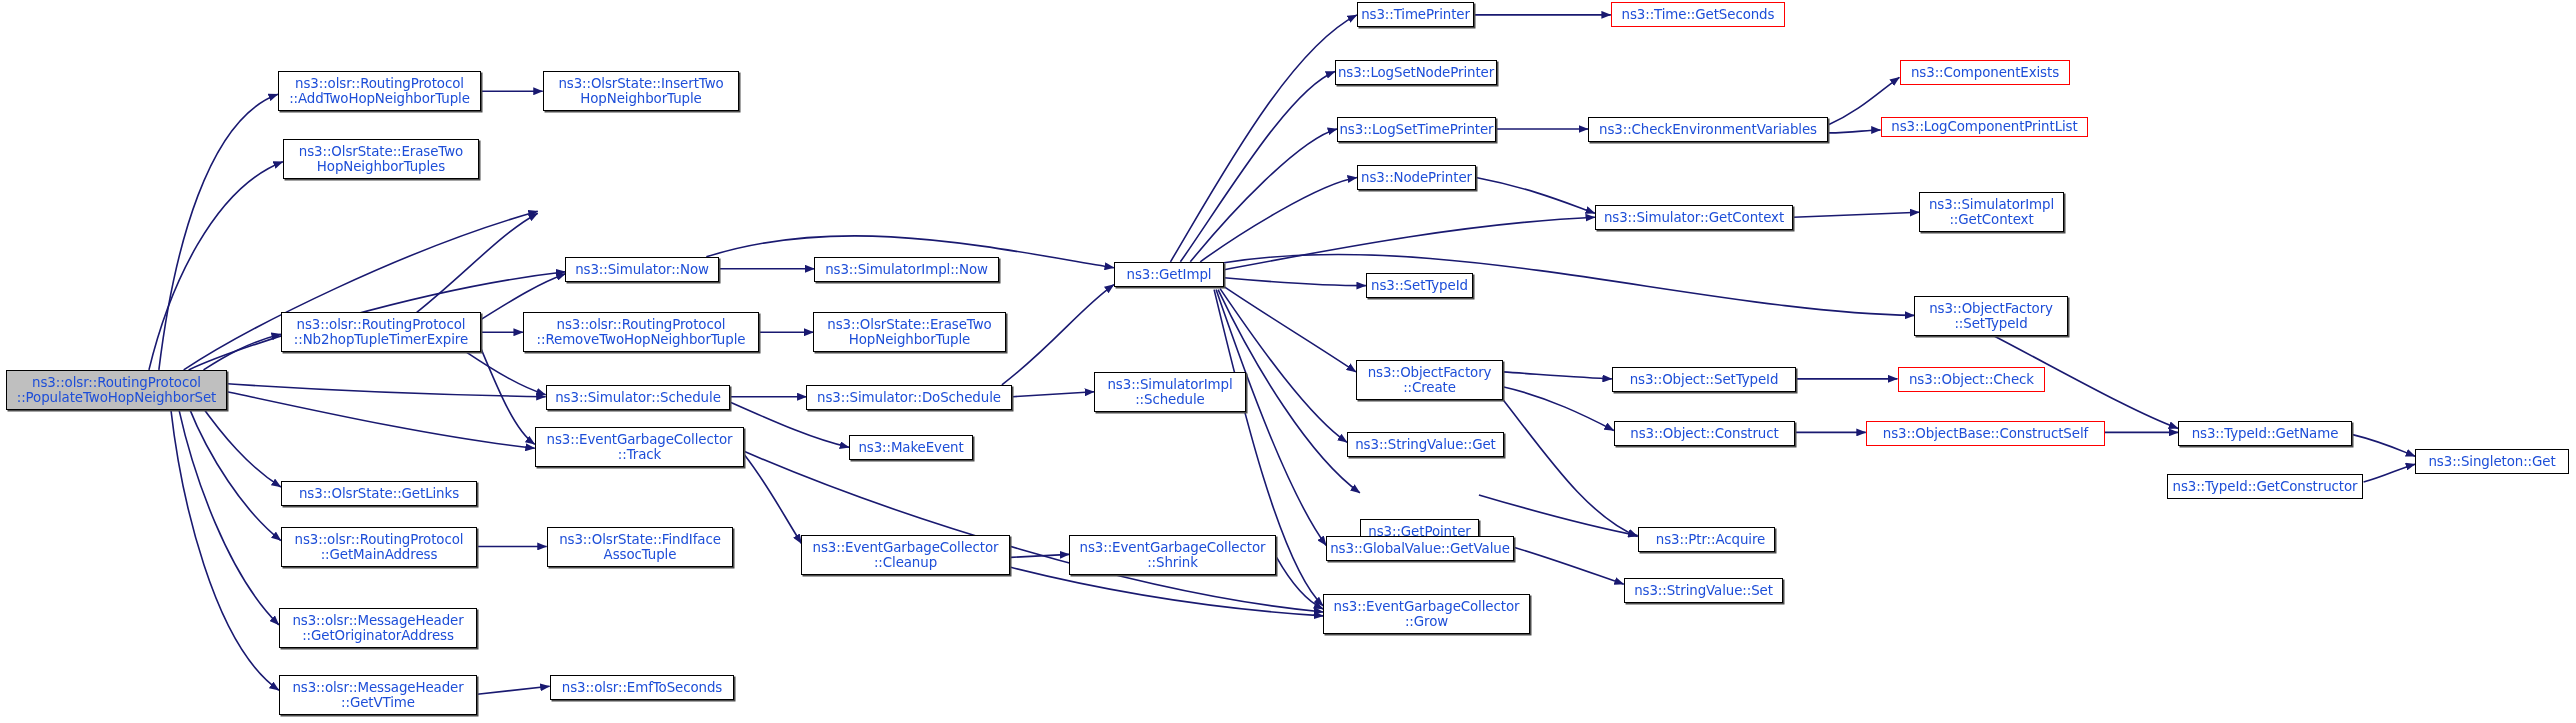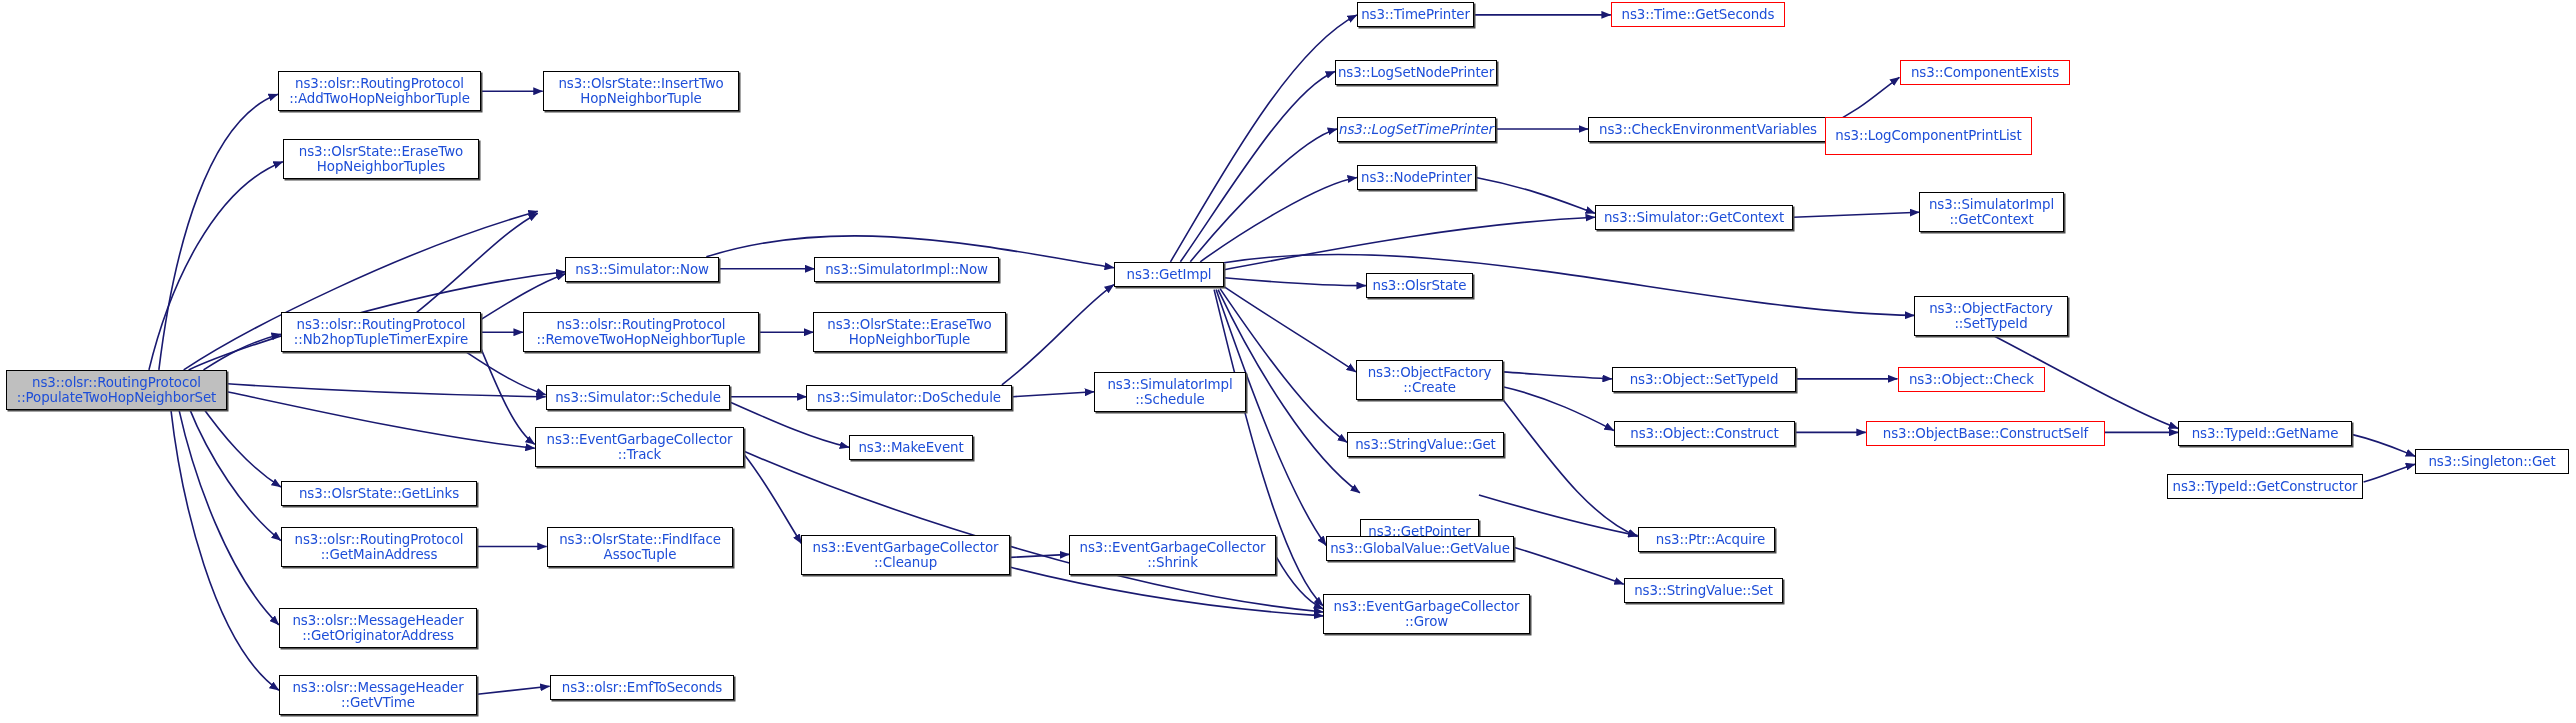--- a/index.html
+++ b/index.html
@@ -157,40 +157,40 @@
 
   <div class="node" style="left:1094px;top:372px;width:152px;height:40px;">ns3::SimulatorImpl
 ::Schedule</div>
   <div class="node" style="left:1069px;top:535px;width:207px;height:40px;">ns3::EventGarbageCollector
 ::Shrink</div>
 
   <div class="node" style="left:1114px;top:262px;width:110px;height:25px;">ns3::GetImpl</div>
 
   <div class="node" style="left:1357px;top:2px;width:117px;height:25px;">ns3::TimePrinter</div>
   <div class="node" style="left:1335px;top:60px;width:162px;height:25px;">ns3::LogSetNodePrinter</div>
-  <div class="node" style="left:1337px;top:117px;width:159px;height:25px;font-style:italic;">ns3::LogSetTimePrinter</div>
+  <div class="node" style="left:1337px;top:117px;width:159px;height:25px;">ns3::LogSetTimePrinter</div>
   <div class="node" style="left:1357px;top:165px;width:119px;height:25px;">ns3::NodePrinter</div>
-  <div class="node" style="left:1366px;top:273px;width:107px;height:25px;">ns3::OlsrState</div>
+  <div class="node" style="left:1366px;top:273px;width:107px;height:25px;">ns3::SetTypeId</div>
   <div class="node" style="left:1356px;top:360px;width:147px;height:40px;">ns3::ObjectFactory
 ::Create</div>
   <div class="node" style="left:1347px;top:432px;width:157px;height:25px;">ns3::StringValue::Get</div>
   <div class="node" style="left:1360px;top:483px;width:119px;height:25px;margin-top:36px;">ns3::GetPointer</div>
   <div class="node" style="left:1326px;top:536px;width:188px;height:25px;">ns3::GlobalValue::GetValue</div>
   <div class="node" style="left:1323px;top:594px;width:207px;height:40px;">ns3::EventGarbageCollector
 ::Grow</div>
 
   <div class="node" style="left:1588px;top:117px;width:240px;height:25px;">ns3::CheckEnvironmentVariables</div>
   <div class="node" style="left:1595px;top:205px;width:198px;height:25px;">ns3::Simulator::GetContext</div>
   <div class="node" style="left:1612px;top:367px;width:184px;height:25px;">ns3::Object::SetTypeId</div>
   <div class="node" style="left:1614px;top:421px;width:181px;height:25px;">ns3::Object::Construct</div>
   <div class="node" style="left:1638px;top:527px;width:137px;height:25px;padding-left:11px;">ns3::Ptr::Acquire</div>
   <div class="node" style="left:1624px;top:578px;width:159px;height:25px;">ns3::StringValue::Set</div>
 
   <div class="node red" style="left:1900px;top:60px;width:170px;height:25px;">ns3::ComponentExists</div>
-  <div class="node red" style="left:1825px;top:117px;width:207px;height:38px;">ns3::LogComponentPrintList</div>
+  <div class="node red" style="left:1881px;top:117px;width:207px;height:20px;">ns3::LogComponentPrintList</div>
   <div class="node" style="left:1919px;top:192px;width:145px;height:40px;">ns3::SimulatorImpl
 ::GetContext</div>
   <div class="node" style="left:1914px;top:296px;width:154px;height:40px;">ns3::ObjectFactory
 ::SetTypeId</div>
   <div class="node red" style="left:1898px;top:367px;width:147px;height:25px;">ns3::Object::Check</div>
   <div class="node red" style="left:1866px;top:421px;width:239px;height:25px;">ns3::ObjectBase::ConstructSelf</div>
 
   <div class="node" style="left:2178px;top:421px;width:174px;height:25px;">ns3::TypeId::GetName</div>
   <div class="node plain" style="left:2167px;top:474px;width:196px;height:25px;">ns3::TypeId::GetConstructor</div>
   <div class="node plain" style="left:2415px;top:449px;width:154px;height:25px;">ns3::Singleton::Get</div>

